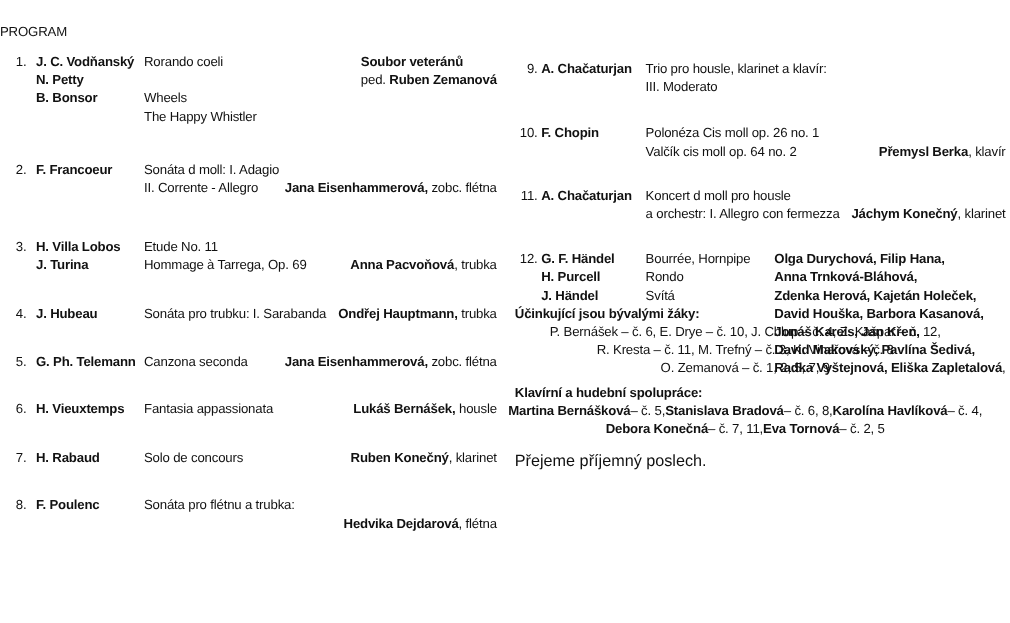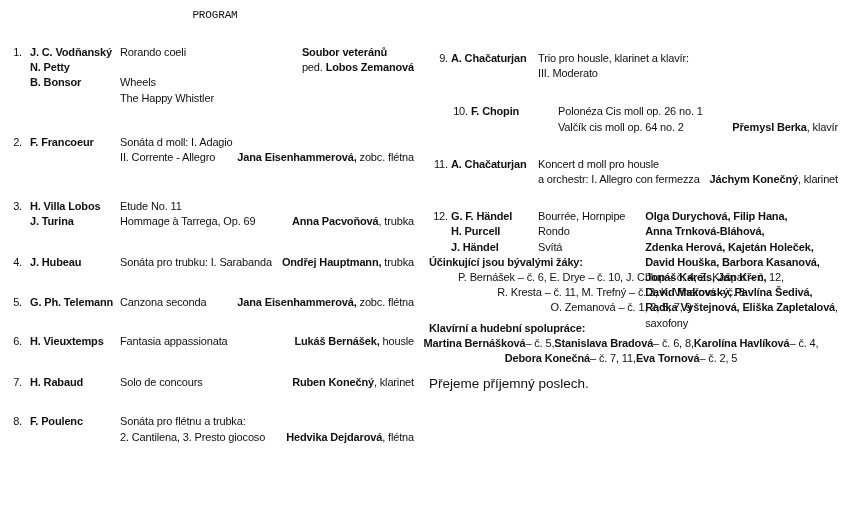--- a/index.html
+++ b/index.html
@@ -13,24 +13,23 @@
     font-family: "Liberation Sans", sans-serif;
     font-size: 11px;
     line-height: 15.2px;
     letter-spacing: -0.15px;
     overflow: hidden;
   }
   .b { font-weight: bold; }
 
   .title {
     position: absolute;
-    top: 8px; left: 0;
+    top: 20px; left: 0;
     width: 430px;
-    text-align: center;
-    font-family: Liberation Mono, monospace;
+    text-align: left;
   }
 
   .col {
     position: absolute;
   }
   .col-left  { top: 45px; left: 8px;   width: 406px; }
   .col-right { top: 51px; left: 429px; width: 409px; }
 
   .entry {
     display: grid;
@@ -40,21 +39,21 @@
   .col-right .entry { grid-template-columns: 19px 84px 1fr; column-gap: 3px; }
 
   .col-left  .entry:nth-child(1) { margin-bottom: 29px; }
   .col-left  .entry:nth-child(2) { margin-bottom: 34px; }
   .col-left  .entry:nth-child(3) { margin-bottom: 25px; }
   .col-left  .entry:nth-child(4) { margin-bottom: 25px; }
   .col-left  .entry:nth-child(5) { margin-bottom: 24px; }
   .col-left  .entry:nth-child(6) { margin-bottom: 26px; }
   .col-left  .entry:nth-child(7) { margin-bottom: 24px; }
   .col-right .entry:nth-child(1) { margin-bottom: 23px; }
-  .col-right .entry:nth-child(2) { margin-bottom: 22px; margin-left: 20px; }
+  .col-right .entry:nth-child(2) { margin-bottom: 22px; }
   .col-right .entry:nth-child(3) { margin-bottom: 22px; }
 
   .num { text-align: right; }
   .composers { font-weight: bold; }
   .body { position: relative; }
   .performers {
     position: absolute;
     top: 0; right: 0;
     text-align: left;
   }
@@ -85,21 +84,21 @@
       </div>
       <div class="body">
         <div class="pieces">
           <div>Rorando coeli</div>
           <div>&nbsp;</div>
           <div>Wheels</div>
           <div>The Happy Whistler</div>
         </div>
         <div class="performers">
           <div><span class="b">Soubor veteránů</span></div>
-          <div><span>ped. </span><span class="b">Lobos Zemanová</span></div>
+          <div><span>ped. </span><span class="b">Ruben Zemanová</span></div>
         </div>
       </div>
     </div>
     <div class="entry">
       <div class="num">2.</div>
       <div class="composers">
         <div>F. Francoeur</div>
       </div>
       <div class="body">
         <div class="pieces">
@@ -186,21 +185,20 @@
       </div>
     </div>
     <div class="entry">
       <div class="num">8.</div>
       <div class="composers">
         <div>F. Poulenc</div>
       </div>
       <div class="body">
         <div class="pieces">
           <div>Sonáta pro flétnu a trubka:</div>
-          <div>2. Cantilena, 3. Presto giocoso</div>
         </div>
         <div class="performers">
           <div>&nbsp;</div>
           <div><span class="b">Hedvika Dejdarová</span><span>, flétna</span></div>
         </div>
       </div>
     </div>
   </div>
 
 <div class="col col-right" id="col-right">
@@ -263,21 +261,20 @@
           <div>Svítá</div>
         </div>
         <div class="performers">
           <div><span class="b">Olga Durychová, Filip Hana,</span></div>
           <div><span class="b">Anna Trnková-Bláhová,</span></div>
           <div><span class="b">Zdenka Herová, Kajetán Holeček,</span></div>
           <div><span class="b">David Houška, Barbora Kasanová,</span></div>
           <div><span class="b">Jonáš Kareis, Jan Křen,</span></div>
           <div><span class="b">David Makovský, Pavlína Šedivá,</span></div>
           <div><span class="b">Radka Vyštejnová, Eliška Zapletalová</span><span>,</span></div>
-          <div><span>saxofony</span></div>
         </div>
       </div>
     </div>
     <div class="footer">
       <div class="footer-heading">Účinkující jsou bývalými žáky:</div>
       <div class="footer-line">P. Bernášek – č. 6, E. Drye – č. 10, J. Chlup – č. 4, Z. Kašpar – č. 12,</div>
       <div class="footer-line">R. Kresta – č. 11, M. Trefný – č. 3, K. Vinařová – č. 8</div>
       <div class="footer-line">O. Zemanová – č. 1, 2, 5, 7, 9</div>
       <div class="footer-heading collab">Klavírní a hudební spolupráce:</div>
       <div class="footer-line">

